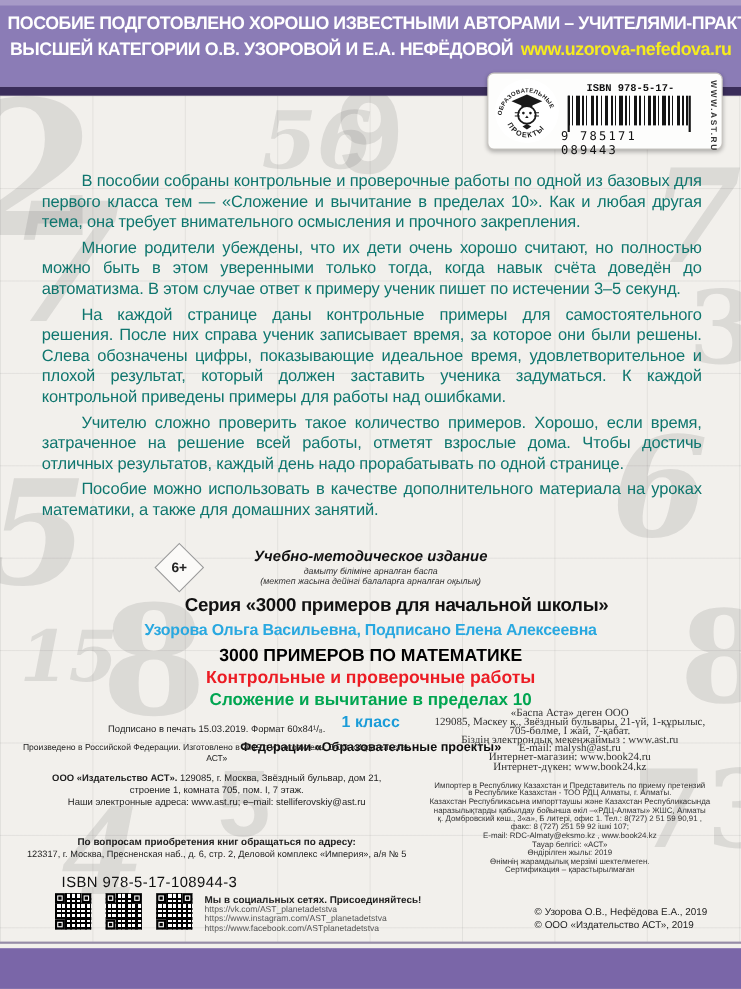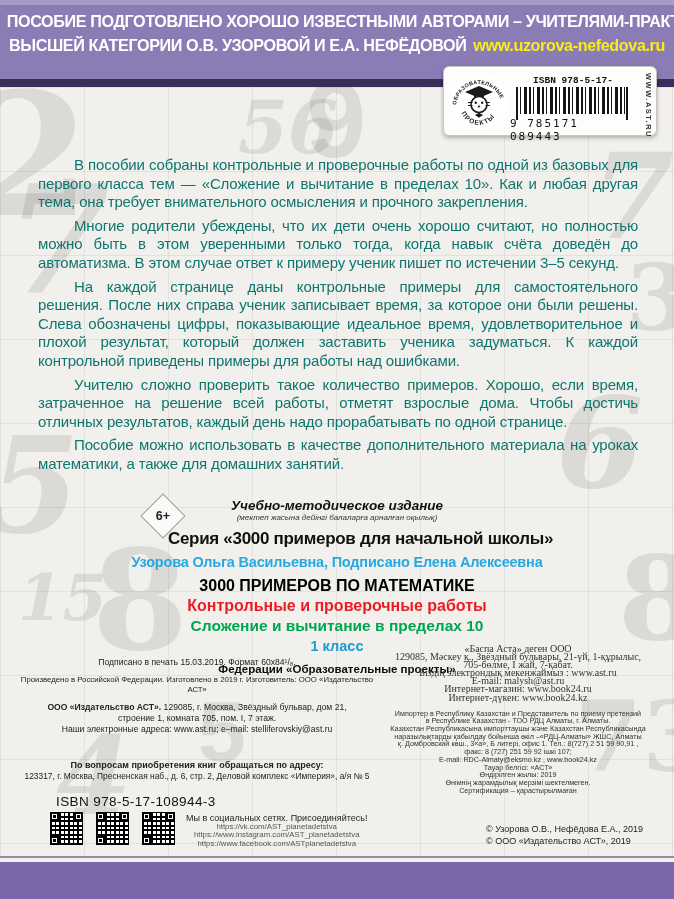--- a/index.html
+++ b/index.html
@@ -98,22 +98,22 @@
   
   .isbn-line{position:absolute;left:56px;top:794px;z-index:2;font-size:13.5px;color:#111;letter-spacing:.4px;}
   .qr-row{position:absolute;left:50px;top:812px;z-index:2;display:flex;gap:13px;}
   .qr{position:relative;width:33px;height:33px;background:
         repeating-linear-gradient(90deg,#000 0 2px,transparent 2px 5px,#000 5px 6px,transparent 6px 9px),
         repeating-linear-gradient(0deg,#000 0 2px,#fff 2px 5px,#000 5px 7px,#fff 7px 9px);}
   .qr i{position:absolute;width:9px;height:9px;border:2px solid #000;background:#fff;box-sizing:border-box;}
   .qr i::after{content:"";position:absolute;inset:1px;background:#000;}
   .qr .tl{top:0;left:0;} .qr .tr{top:0;right:0;} .qr .bl{bottom:0;left:0;}
   .social{position:absolute;left:186px;top:813px;z-index:2;}
-  .social .t{font-size:9px;font-weight:normal;color:#222;line-height:10px;}
-  .social .lnk{font-size:7.8px;color:#555;line-height:8.4px;text-align:center;}
+  .social .t{font-size:9px;font-weight:bold;color:#222;line-height:10px;}
+  .social .lnk{font-size:7.8px;color:#555;line-height:8.4px;}
   .copyright{position:absolute;left:486px;top:824px;z-index:2;font-size:9px;color:#222;line-height:11.5px;}
 
   
   .band-rule{position:absolute;left:0;right:0;top:856px;height:2px;background:#4a3a70;opacity:.55;z-index:2;}
   .band{position:absolute;left:0;right:0;bottom:0;height:37px;background:#7a66a8;z-index:2;}
 
   svg text{font-family:"Liberation Sans",sans-serif;}
 </style>
 </head>
 <body>
@@ -185,20 +185,21 @@
     <p>Учителю сложно проверить такое количество примеров. Хорошо, если время, затраченное на решение всей работы, отметят взрослые дома. Чтобы достичь отличных результатов, каждый день надо прорабатывать по одной странице.</p>
     <p>Пособие можно использовать в качестве дополнительного материала на уроках математики, а также для домашних занятий.</p>
   </main>
 
   <div class="age-badge">
     <span>6+</span>
   </div>
 
   <section class="edition">
     <div class="ed-heading">Учебно-методическое издание</div>
+    <div class="ed-sub first">дамыту біліміне арналған баспа</div>
     <div class="ed-sub">(мектеп жасына дейінгі балаларға арналған оқылық)</div>
     <div class="ed-series">Серия «3000 примеров для начальной школы»</div>
     <div class="ed-authors">Узорова Ольга Васильевна, Подписано Елена Алексеевна</div>
     <div class="ed-title">3000 ПРИМЕРОВ ПО МАТЕМАТИКЕ</div>
     <div class="ed-subtitle">Контрольные и проверочные работы</div>
     <div class="ed-topic">Сложение и вычитание в пределах 10</div>
     <div class="ed-grade">1 класс</div>
     <div class="ed-editorial">Федерации «Образовательные проекты»</div>
   </section>
 

